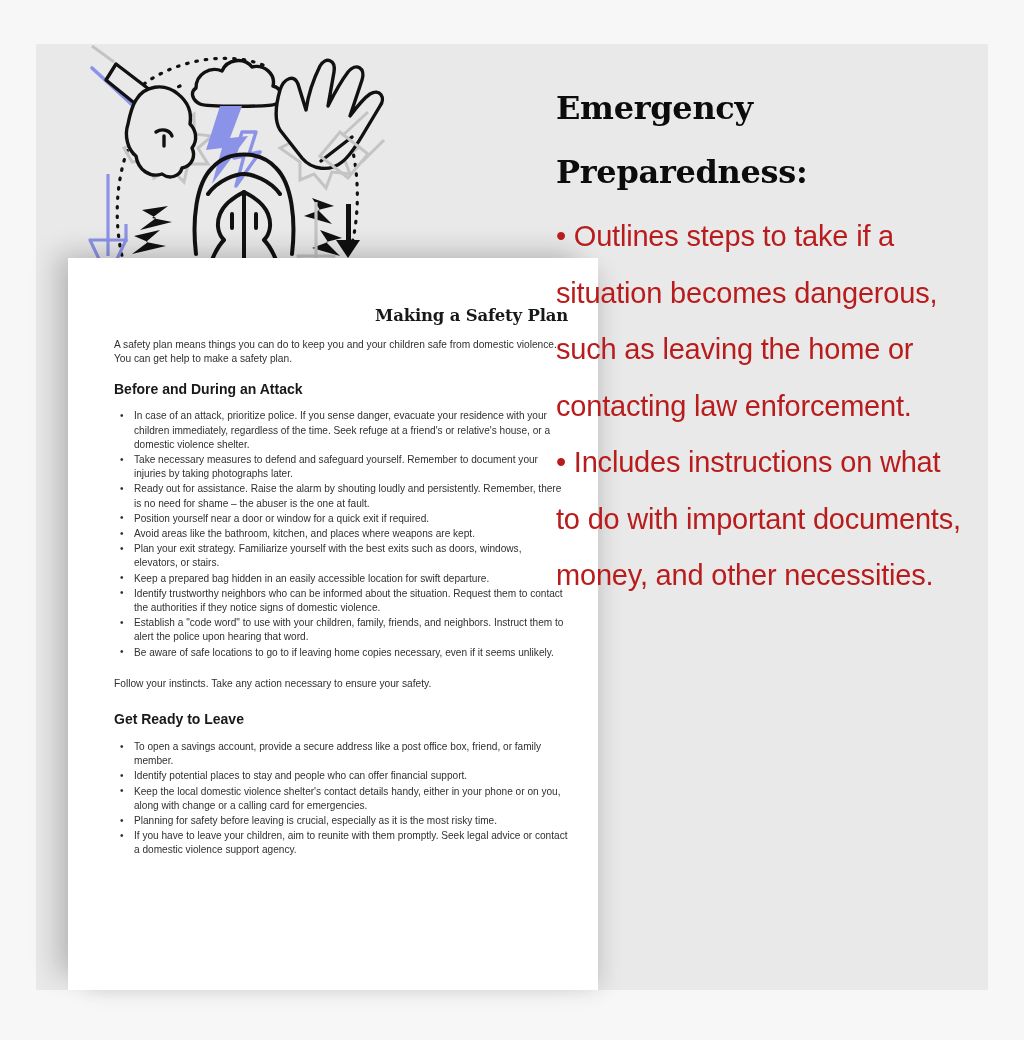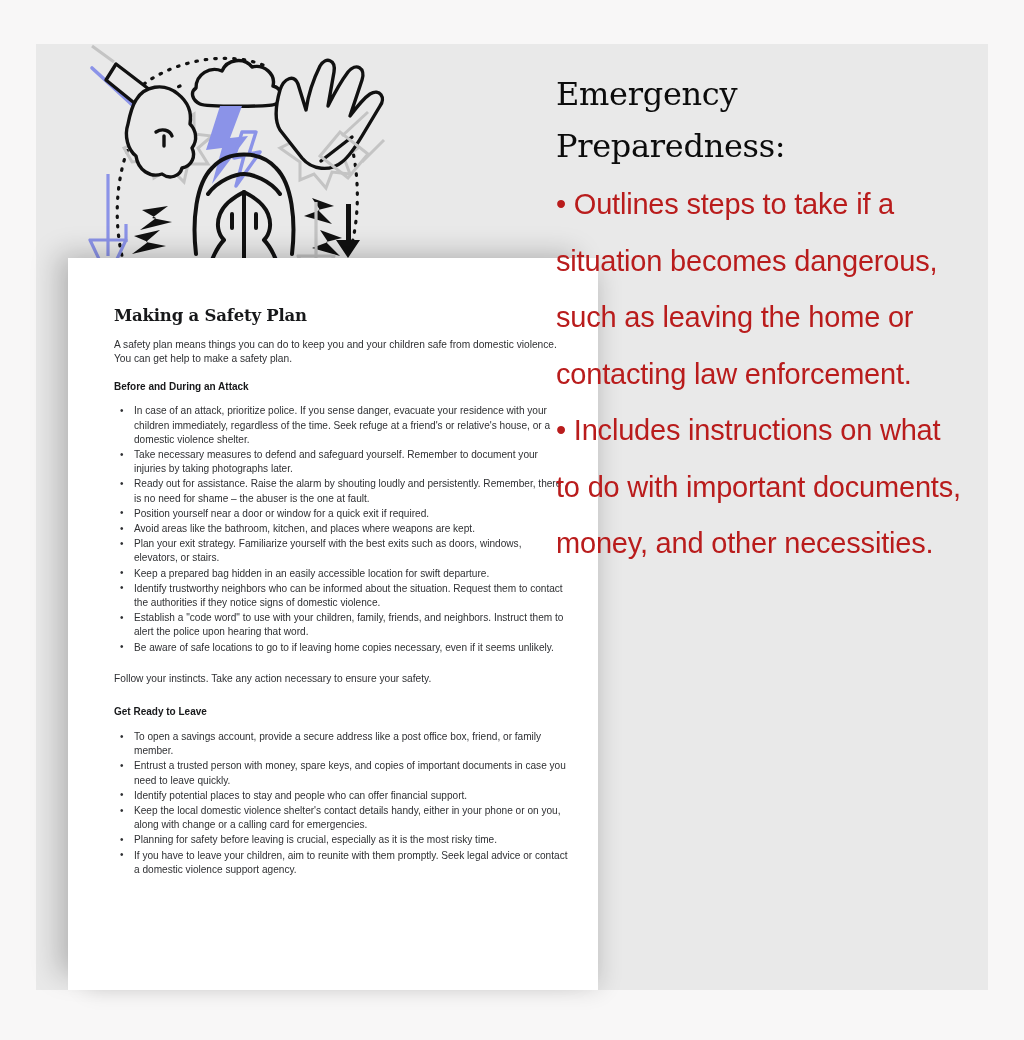--- a/index.html
+++ b/index.html
@@ -56,32 +56,32 @@
     padding: 48px 30px 10px 46px;
     box-sizing: border-box;
     height: 100%;
     overflow: hidden;
   }
   .doc-title {
     font-family: "DejaVu Serif", "Liberation Serif", serif;
     font-weight: 700;
     font-size: 16.5px;
     letter-spacing: -0.2px;
-    text-align: left;
+    text-align: right;
     color: #17181a;
     margin: 0 0 13px 0;
   }
   .doc-intro {
     font-size: 10.2px;
     line-height: 14.2px;
     color: #2f3033;
     margin: 4px 0 15px 0;
   }
   .doc-h2 {
-    font-size: 10px;
+    font-size: 14px;
     font-weight: 700;
     color: #17181a;
     margin: 0 0 12px 0;
   }
   .doc-list {
     margin: 0 0 0 0;
     padding: 0 0 0 18px;
     list-style: none;
   }
   .doc-list li {
@@ -110,26 +110,26 @@
 
   
   .right-col {
     position: absolute;
     left: 556px;
     top: 68px;
     width: 408px;
   }
   .rc-heading {
     font-family: "DejaVu Serif", "Liberation Serif", serif;
-    font-weight: 400;
+    font-weight: 700;
     font-size: 32px;
-    line-height: 52px;
+    line-height: 64px;
     letter-spacing: -0.3px;
     color: #0c0c0c;
-    margin: 0 0 4px 0;
+    margin: 8px 0 4px 0;
   }
   .rc-body {
     font-size: 29px;
     line-height: 56.5px;
     color: #b91c1c;
     margin: 0;
     letter-spacing: -0.2px;
     word-spacing: 0px;
   }
   .rc-body .bullet-line { display: block; }
@@ -286,21 +286,20 @@
         <li>Establish a "code word" to use with your children, family, friends, and neighbors. Instruct them to alert the police upon hearing that word.</li>
         <li>Be aware of safe locations to go to if leaving home copies necessary, even if it seems unlikely.</li>
       </ul>
 
       <p class="doc-note">Follow your instincts. Take any action necessary to ensure your safety.</p>
 
       <h2 class="doc-h2 second">Get Ready to Leave</h2>
 
       <ul class="doc-list">
         <li>To open a savings account, provide a secure address like a post office box, friend, or family member.</li>
-        <li>Entrust a trusted person with money, spare keys, and copies of important documents in case you need to leave quickly.</li>
         <li>Identify potential places to stay and people who can offer financial support.</li>
         <li>Keep the local domestic violence shelter's contact details handy, either in your phone or on you, along with change or a calling card for emergencies.</li>
         <li>Planning for safety before leaving is crucial, especially as it is the most risky time.</li>
         <li>If you have to leave your children, aim to reunite with them promptly. Seek legal advice or contact a domestic violence support agency.</li>
       </ul>
 
     </div>
   </div>
 
   <div class="right-col">

